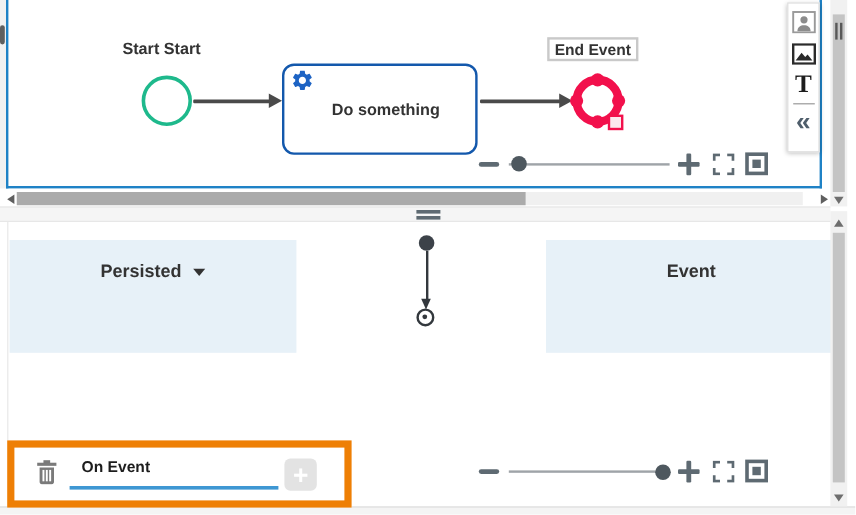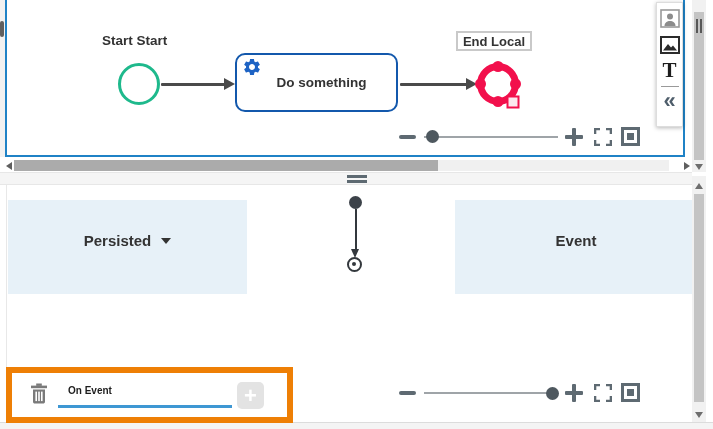--- a/index.html
+++ b/index.html
@@ -27,27 +27,27 @@
   .sb-thumb{background:#C4C4C4;}
   .tri-l{width:0;height:0;border-top:4px solid transparent;border-bottom:4px solid transparent;border-right:6px solid #5f5f5f;}
   .tri-r{width:0;height:0;border-top:4px solid transparent;border-bottom:4px solid transparent;border-left:6px solid #5f5f5f;}
   .tri-u{width:0;height:0;border-left:4px solid transparent;border-right:4px solid transparent;border-bottom:6px solid #6e6e6e;}
   .tri-d{width:0;height:0;border-left:4px solid transparent;border-right:4px solid transparent;border-top:6px solid #6e6e6e;}
   
   .toolbox{background:#fff;border:1px solid #ddd;box-shadow:0 1px 4px rgba(0,0,0,.28);
            display:flex;flex-direction:column;align-items:center;padding:6px 0;box-sizing:border-box;}
   .toolbox .tsep{width:18px;height:1px;background:#9a9a9a;margin:5px 0;}
   
-  .lane{background:#E7F1F8;display:flex;justify-content:center;align-items:flex-start;padding-top:32px;box-sizing:border-box;}
+  .lane{background:#E7F1F8;display:flex;justify-content:center;align-items:flex-start;padding-top:18px;box-sizing:border-box;}
   .lane .lbl{font-size:15px;}
   .caret{width:0;height:0;border-left:5px solid transparent;border-right:5px solid transparent;border-top:6px solid #333;margin-left:10px;margin-top:6px;}
   
   .hl{border:6px solid #EE7F05;background:#fff;box-sizing:border-box;}
   .evinput{border:none;outline:none;background:transparent;font-family:"Liberation Sans",sans-serif;
-           font-size:10px;font-weight:bold;color:#1d1d1d;width:160px;padding:0 0 2px 10px;}
+           font-size:13px;font-weight:bold;color:#1d1d1d;width:160px;padding:0 0 2px 10px;}
   .inputwrap{border-bottom:3px solid #3E97D3;}
   .addbtn{background:#E3E3E3;border-radius:5px;display:flex;align-items:center;justify-content:center;
           color:#fff;font-size:22px;font-weight:bold;line-height:1;cursor:default;}
   .botstrip{background:#F4F4F4;border-top:1px solid #DCDCDC;}
 </style>
 </head>
 <body>
 
 <div id="screen">
 
@@ -61,34 +61,34 @@
     <div class="abs bline" style="left:5px;top:155px;width:680px;height:2px;"></div>
 
     <span class="abs lbl" style="left:102px;top:33px;font-size:13.5px;">Start Start</span>
     <div class="abs" style="left:118px;top:63px;width:42px;height:42px;border:3px solid #1EB98C;border-radius:50%;box-sizing:border-box;background:#fff;"></div>
 
     <div class="abs" style="left:161px;top:76px;width:74px;height:16px;">
       <div class="abs flowline" style="left:0;top:6.5px;width:64px;"></div>
       <div class="abs ah-r" style="left:63px;top:2px;"></div>
     </div>
 
-    <div class="abs" style="left:235px;top:53px;width:163px;height:59px;border:2px solid #1358AC;border-radius:10px;background:#fff;box-sizing:border-box;display:flex;align-items:center;justify-content:center;">
+    <div class="abs" style="left:235px;top:53px;width:163px;height:76px;border:2px solid #1358AC;border-radius:10px;background:#fff;box-sizing:border-box;display:flex;align-items:center;justify-content:center;">
       <span class="lbl" style="font-size:13.5px;margin-left:10px;">Do something</span>
     </div>
     <svg class="abs" style="left:242px;top:57px;" width="20" height="20" viewBox="0 0 24 24">
       <path fill="#1D63C4" d="M19.14,12.94c0.04-0.3,0.06-0.61,0.06-0.94c0-0.32-0.02-0.64-0.07-0.94l2.03-1.58c0.18-0.14,0.23-0.41,0.12-0.61l-1.92-3.32c-0.12-0.22-0.37-0.29-0.59-0.22l-2.39,0.96c-0.5-0.38-1.03-0.7-1.62-0.94L14.4,2.81c-0.04-0.24-0.24-0.41-0.48-0.41h-3.84c-0.24,0-0.43,0.17-0.47,0.41L9.25,5.35C8.66,5.59,8.12,5.92,7.63,6.29L5.24,5.33c-0.22-0.08-0.47,0-0.59,0.22L2.74,8.87C2.62,9.08,2.66,9.34,2.86,9.48l2.03,1.58C4.84,11.36,4.8,11.69,4.8,12s0.02,0.64,0.07,0.94l-2.03,1.58c-0.18,0.14-0.23,0.41-0.12,0.61l1.92,3.32c0.12,0.22,0.37,0.29,0.59,0.22l2.39-0.96c0.5,0.38,1.03,0.7,1.62,0.94l0.36,2.54c0.05,0.24,0.24,0.41,0.48,0.41h3.84c0.24,0,0.44-0.17,0.47-0.41l0.36-2.54c0.59-0.24,1.13-0.56,1.62-0.94l2.39,0.96c0.22,0.08,0.47,0,0.59-0.22l1.92-3.32c0.12-0.22,0.07-0.47-0.12-0.61L19.14,12.94z M12,15.6c-1.98,0-3.6-1.62-3.6-3.6s1.62-3.6,3.6-3.6s3.6,1.62,3.6,3.6S13.98,15.6,12,15.6z"></path>
     </svg>
 
     <div class="abs" style="left:400px;top:76px;width:77px;height:16px;">
       <div class="abs flowline" style="left:0;top:6.5px;width:67px;"></div>
       <div class="abs ah-r" style="left:66px;top:2px;"></div>
     </div>
 
     <div class="abs" style="left:456px;top:31px;width:76px;height:20px;border:2px solid #C9C9C9;background:#fff;box-sizing:border-box;display:flex;align-items:center;justify-content:center;">
-      <span class="lbl" style="font-size:13px;">End Local</span>
+      <span class="lbl" style="font-size:13px;">End Event</span>
     </div>
 
     <svg class="abs" style="left:468px;top:55px;" width="60" height="60" viewBox="0 0 60 60">
       <circle cx="30" cy="29" r="17.5" fill="#fff" stroke="#F2104C" stroke-width="7"></circle>
       <circle cx="30" cy="11.5" r="5.5" fill="#F2104C"></circle>
       <circle cx="47.5" cy="29" r="5.5" fill="#F2104C"></circle>
       <circle cx="30" cy="46.5" r="5.5" fill="#F2104C"></circle>
       <circle cx="12.5" cy="29" r="5.5" fill="#F2104C"></circle>
       <rect x="39.5" y="41.5" width="11" height="11" fill="#FCE8EE" stroke="#F2104C" stroke-width="2"></rect>
     </svg>

